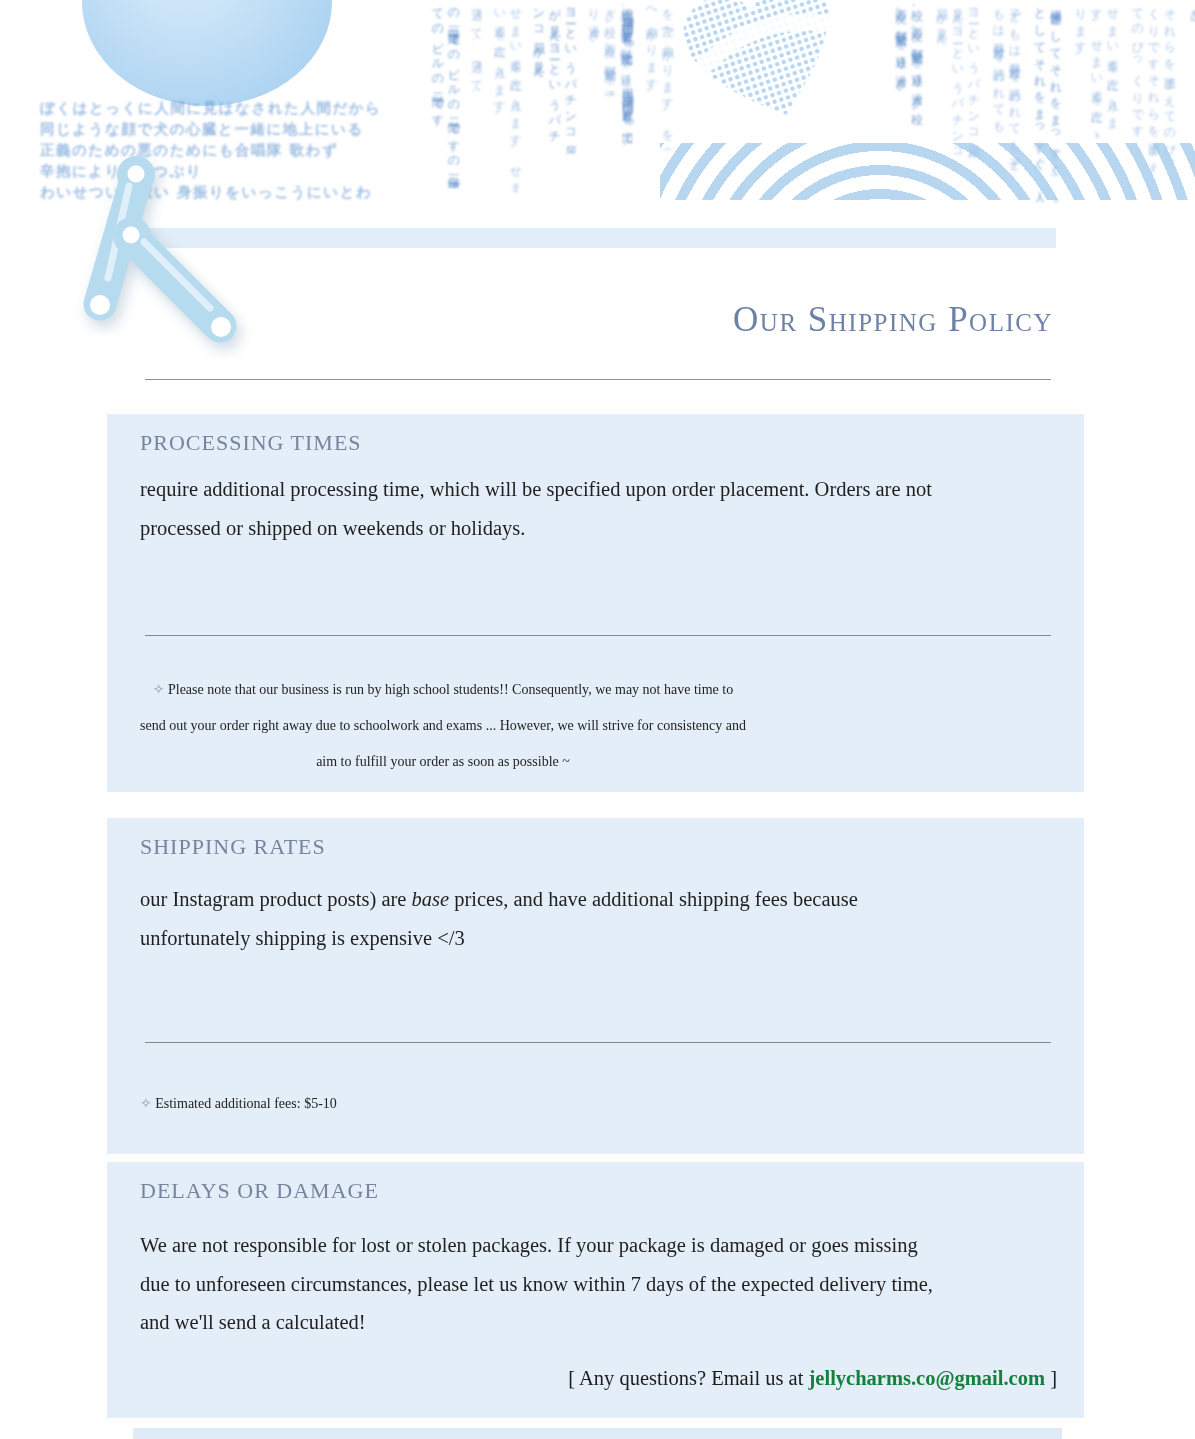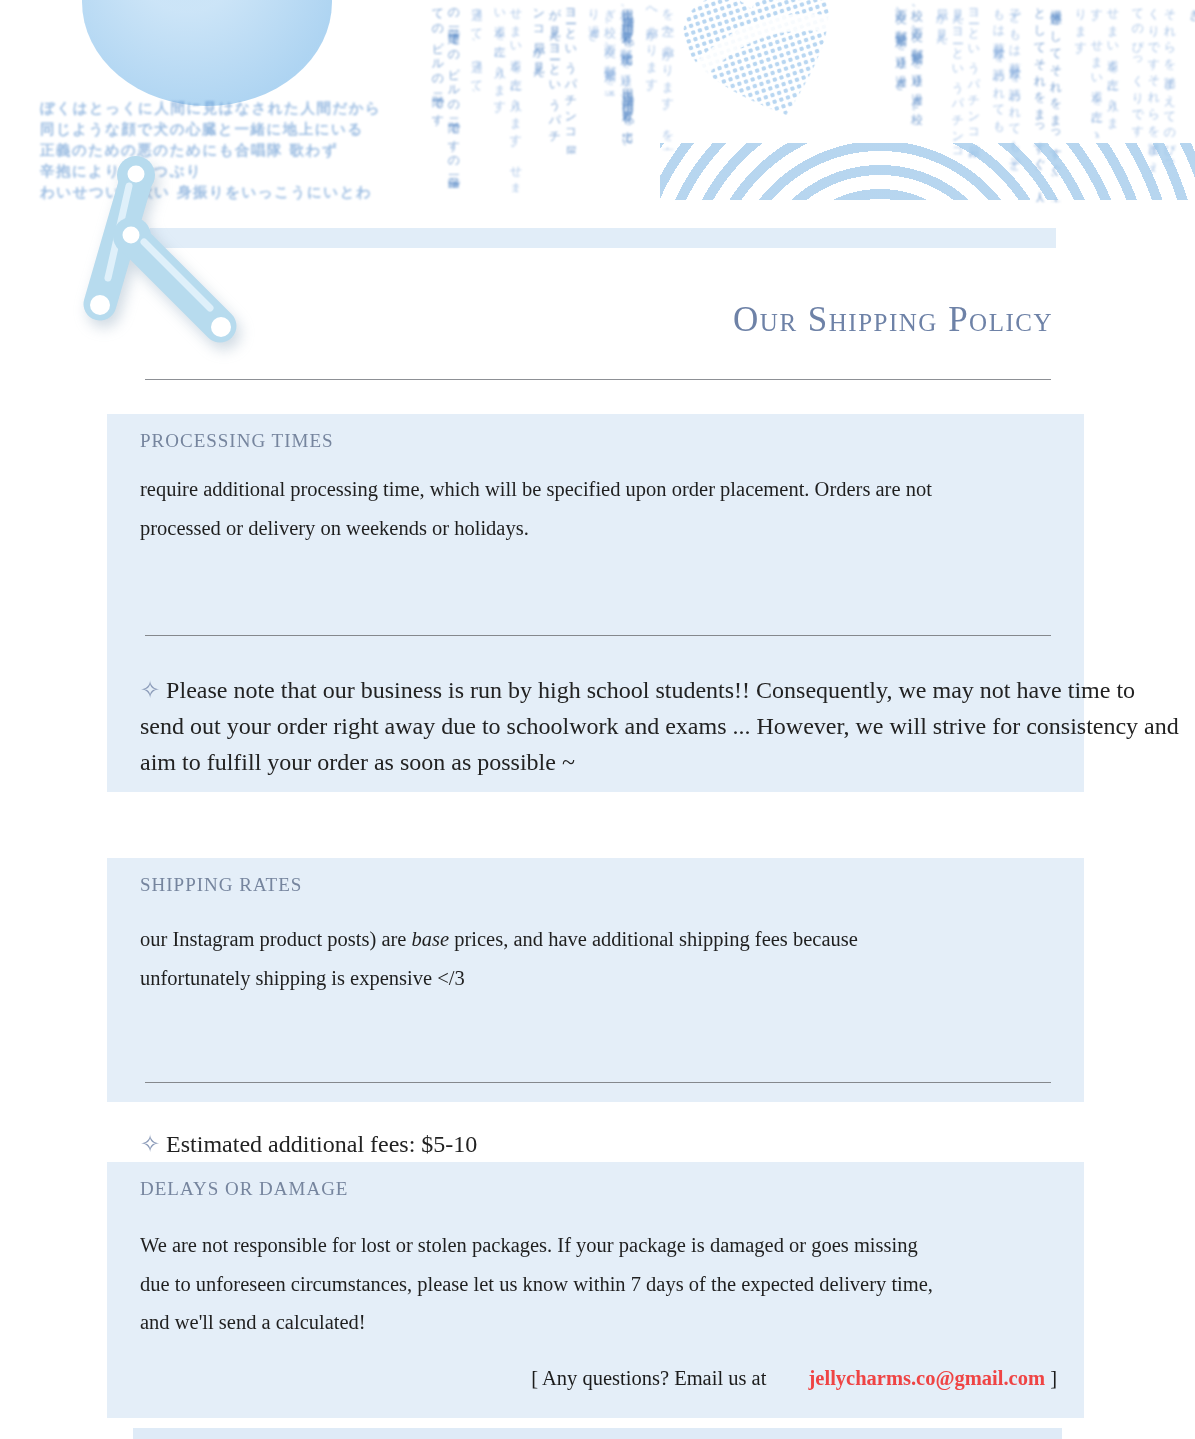--- a/index.html
+++ b/index.html
@@ -28,32 +28,32 @@
   .bottom-bar{position:absolute;left:133px;top:1428px;width:929px;height:11px;background:#dfebf7;}
 
   
   .title{position:absolute;top:300px;right:142px;font-size:35px;letter-spacing:1.5px;
       font-variant:small-caps;color:#6e82a7;z-index:3;margin-left:8px;}
   .rule{position:absolute;height:1px;background:#8d9095;}
   .rule-title{left:145px;top:379px;width:906px;}
 
   .panel{position:absolute;left:107px;width:977px;background:#e4eef8;}
   .panel-1{top:414px;height:378px;}
-  .panel-2{top:858px;height:244px;}
+  .panel-2{top:818px;height:336px;}
   .panel-3{top:1162px;height:256px;}
   .panel .rule{left:38px;width:906px;background:#85888d;}
-  .sec-h{position:absolute;left:33px;font-size:19px;letter-spacing:1px;color:#76859e;white-space:nowrap;}
+  .sec-h{position:absolute;left:33px;font-size:22px;letter-spacing:1px;color:#76859e;white-space:nowrap;}
   .body-block{position:absolute;left:33px;font-size:20.5px;line-height:38.6px;color:#1f1f1f;}
-  .note-block{position:absolute;left:33px;font-size:24px;line-height:36px;color:#222222;}
+  .note-block{position:absolute;left:33px;font-size:14px;line-height:36px;color:#222222;text-align:center;}
   .bline{white-space:nowrap;}
   .sparkle{color:#8a9ab8;}
   .it{font-style:italic;}
 
   .footer{position:absolute;top:1367px;right:138px;font-size:20.5px;color:#1c1c1c;white-space:nowrap;}
-  .footer .email{color:#ef4444;font-weight:bold;cursor:pointer;margin-left:37px;}
+  .footer .email{color:#15803d;font-weight:bold;cursor:pointer;}
 </style>
 </head>
 <body>
 
 <div class="page">
 
   <div class="collage">
     <div class="circle-scan"></div>
 
     <div class="jp jp-lines">
@@ -114,21 +114,21 @@
     </svg>
   </div>
 
   <div class="title">Our Shipping Policy</div>
   <div class="rule rule-title"></div>
 
   <div class="panel panel-1">
     <div class="sec-h" style="top:16px;">PROCESSING TIMES</div>
     <div class="body-block" style="top:56px;">
       <div class="bline">require additional processing time, which will be specified upon order placement. Orders are not</div>
-      <div class="bline">processed or delivery on weekends or holidays.</div>
+      <div class="bline">processed or shipped on weekends or holidays.</div>
     </div>
     <div class="rule" style="top:221px;"></div>
     <div class="note-block" style="top:258px;">
       <div class="bline">
         <span class="sparkle">✧</span>
         <span>Please note that our business is run by high school students!! Consequently, we may not have time to</span>
       </div>
       <div class="bline">send out your order right away due to schoolwork and exams ... However, we will strive for consistency and</div>
       <div class="bline">aim to fulfill your order as soon as possible ~</div>
     </div>

